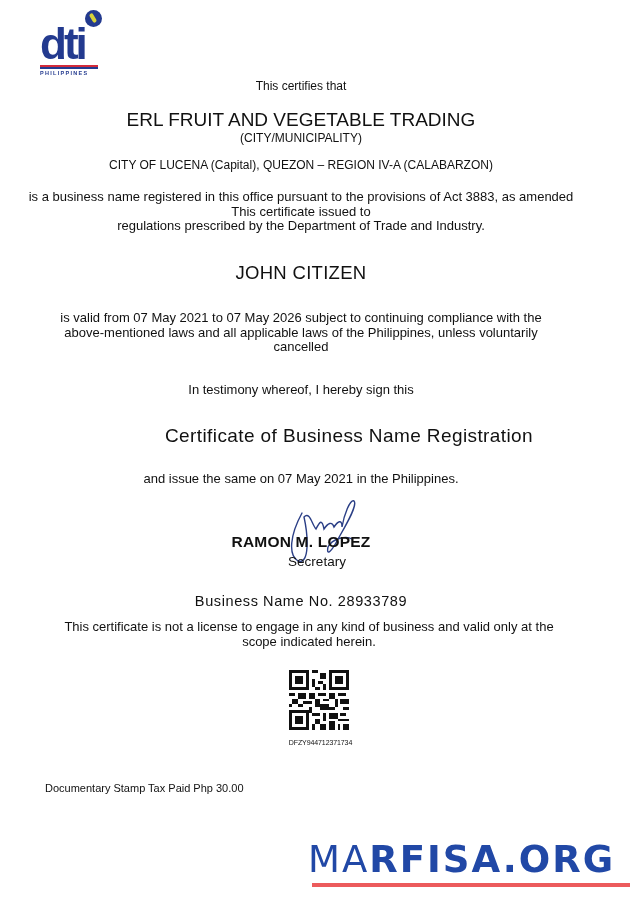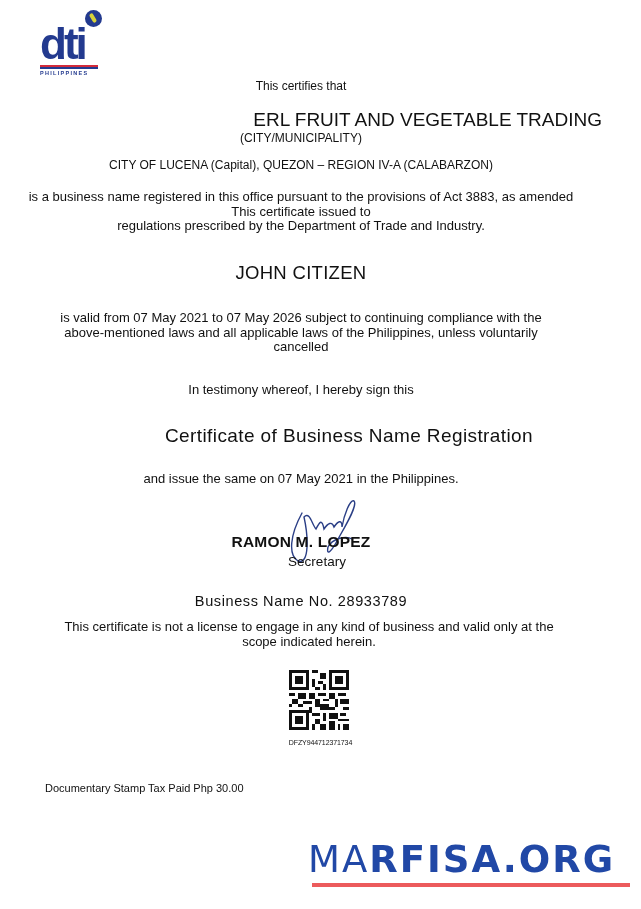--- a/index.html
+++ b/index.html
@@ -13,21 +13,21 @@
   .logo-globe { position:absolute; left:47px; top:0; width:17px; height:17px; border-radius:50%;
                 background:#233a8f; }
   .logo-globe::after { content:""; position:absolute; left:6px; top:3px; width:4px; height:10px;
                 background:#d7d23a; transform:rotate(-30deg); border-radius:2px; }
   .logo-bar { position:absolute; left:2px; top:55px; width:58px; height:4px;
               background:linear-gradient(to bottom,#d22b3b 50%,#233a8f 50%); }
   .logo-ph { position:absolute; left:2px; top:60px; width:60px; font-size:5.5px; font-weight:bold;
              letter-spacing:1.3px; color:#233a8f; }
   .t-small { font-size:12px; line-height:14px; }
   .t-body { font-size:13px; line-height:14.5px; }
-  .t-big { font-size:19px; line-height:22px;text-align:right; }
+  .t-big { font-size:19px; line-height:22px; }
   .t-name { font-size:18.5px; line-height:22px; letter-spacing:0.3px; }
   .t-cert { font-size:19px; line-height:20px; letter-spacing:0.4px;padding-left:48px; }
   .t-bn { font-size:14.5px; line-height:17px; letter-spacing:0.6px; }
   .signer { font-weight:bold; font-size:15.5px; letter-spacing:0.2px; }
   .sig { left:280px; top:495px; width:90px; height:72px; }
   .qr { left:289px; top:670px; width:60px; height:60px; }
   .qr-code { font-size:7px; left:0; width:641px; text-align:center; top:739px; letter-spacing:-0.1px; }
   .stamp { left:45px; top:782px; font-size:11px; }
   .wm { left:308px; top:838px; font-family:"DejaVu Sans", sans-serif; font-size:37px;
         color:#2148a6; letter-spacing:2px; line-height:44px; }

